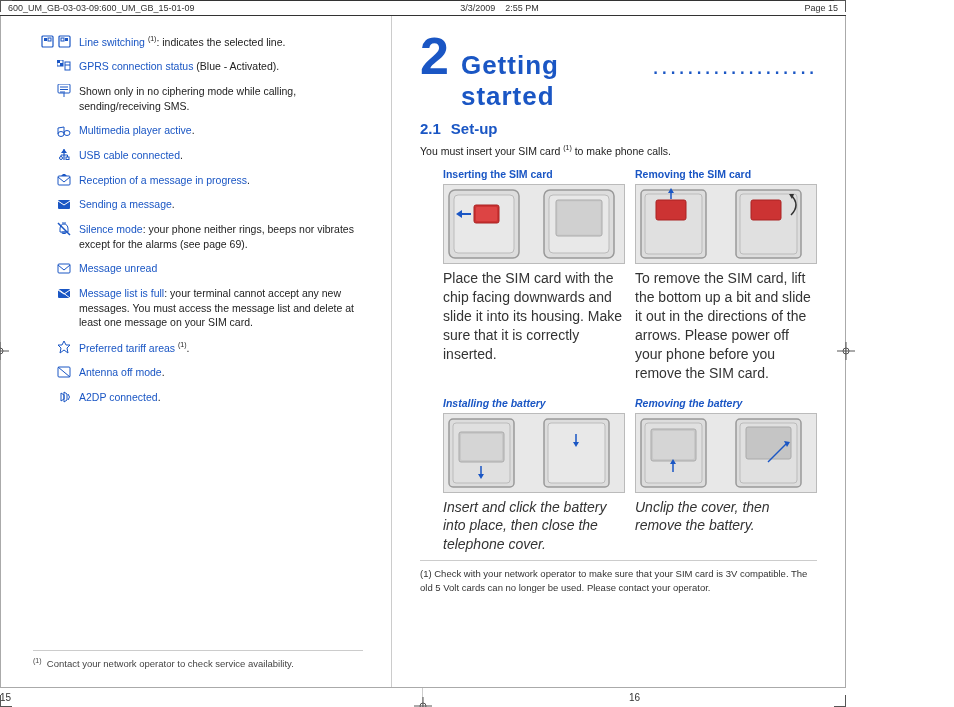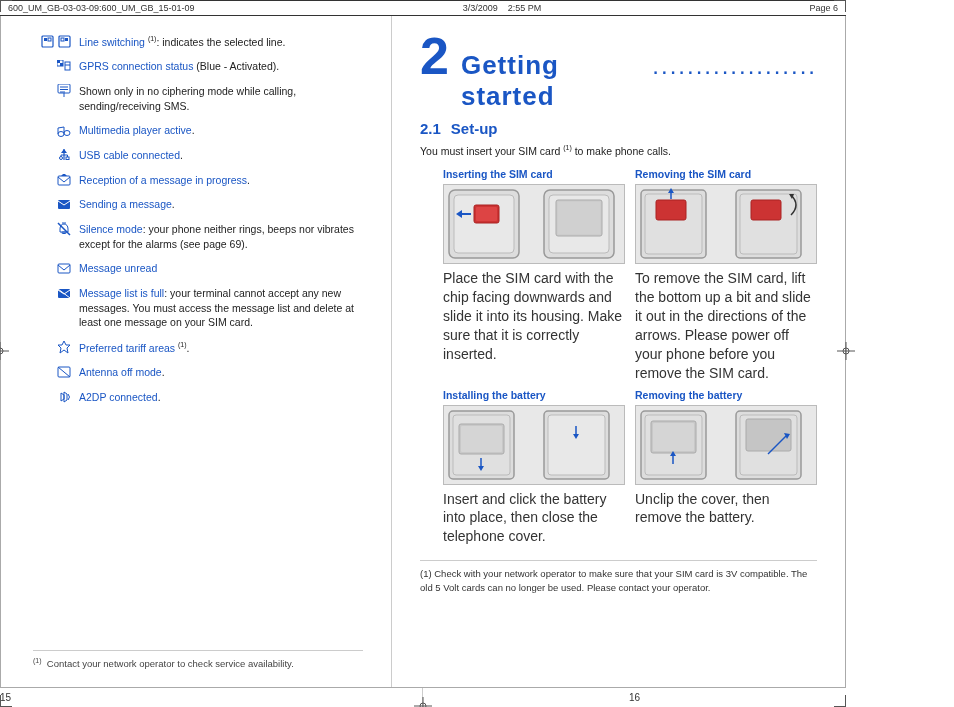--- a/index.html
+++ b/index.html
@@ -198,21 +198,20 @@
       overflow: hidden;
     }
 
     .caption-text {
       font-size: 14px;
       color: #333;
       line-height: 1.35;
     }
 
     .footnote-right {
-      margin-top: 8px;
       font-size: 9.5px;
       color: #333;
       line-height: 1.4;
       border-top: 1px solid #ccc;
       padding-top: 6px;
     }
 
     .page-number-right {
       text-align: center;
       font-size: 10px;
@@ -277,21 +276,21 @@
   <div class="corner-bl"></div>
   <div class="corner-br"></div>
 
   <div class="header-bar">
     <span>600_UM_GB-03-03-09:600_UM_GB_15-01-09</span>
     <span>
       <span>3/3/2009</span>
       &nbsp;&nbsp;
       <span>2:55 PM</span>
     </span>
-    <span>Page 6</span>
+    <span>Page 15</span>
   </div>
 
   <div class="main-content">
 
     <div class="left-page">
 
       <div style="position:absolute; left:-10px; top:50%; transform:translateY(-50%);">
         <svg width="18" height="18" viewBox="0 0 18 18">
           <line x1="9" y1="0" x2="9" y2="18" stroke="#555" stroke-width="1"></line>
           <line x1="0" y1="9" x2="18" y2="9" stroke="#555" stroke-width="1"></line>
@@ -584,21 +583,21 @@
               <rect x="115" y="15" width="30" height="20" rx="2" fill="#cc3333" stroke="#aa2222" stroke-width="1"></rect>
 
               <path d="M155,30 Q165,20 155,10" fill="none" stroke="#333" stroke-width="1.5"></path>
               <polygon points="153,9 158,9 156,14" fill="#333"></polygon>
             </svg>
           </div>
           <div class="caption-text">To remove the SIM card, lift the bottom up a bit and slide it out in the directions of the arrows. Please power off your phone before you remove the SIM card.</div>
         </div>
       </div>
 
-      <div class="two-col" style="">
+      <div class="two-col" style="margin-top:8px;font-style:italic;">
         <div class="col-half">
           <div class="sub-heading">Installing the battery</div>
           <div class="phone-image">
             <svg width="180" height="78" viewBox="0 0 180 78">
 
               <rect x="5" y="5" width="65" height="68" rx="4" fill="#ddd" stroke="#999" stroke-width="1.5"></rect>
               <rect x="9" y="9" width="57" height="60" rx="3" fill="#e0e0e0" stroke="#bbb" stroke-width="1"></rect>
 
               <rect x="15" y="18" width="45" height="30" rx="2" fill="#c8c8c8" stroke="#aaa" stroke-width="1"></rect>
               <rect x="17" y="20" width="41" height="26" rx="1" fill="#d5d5d5"></rect>

